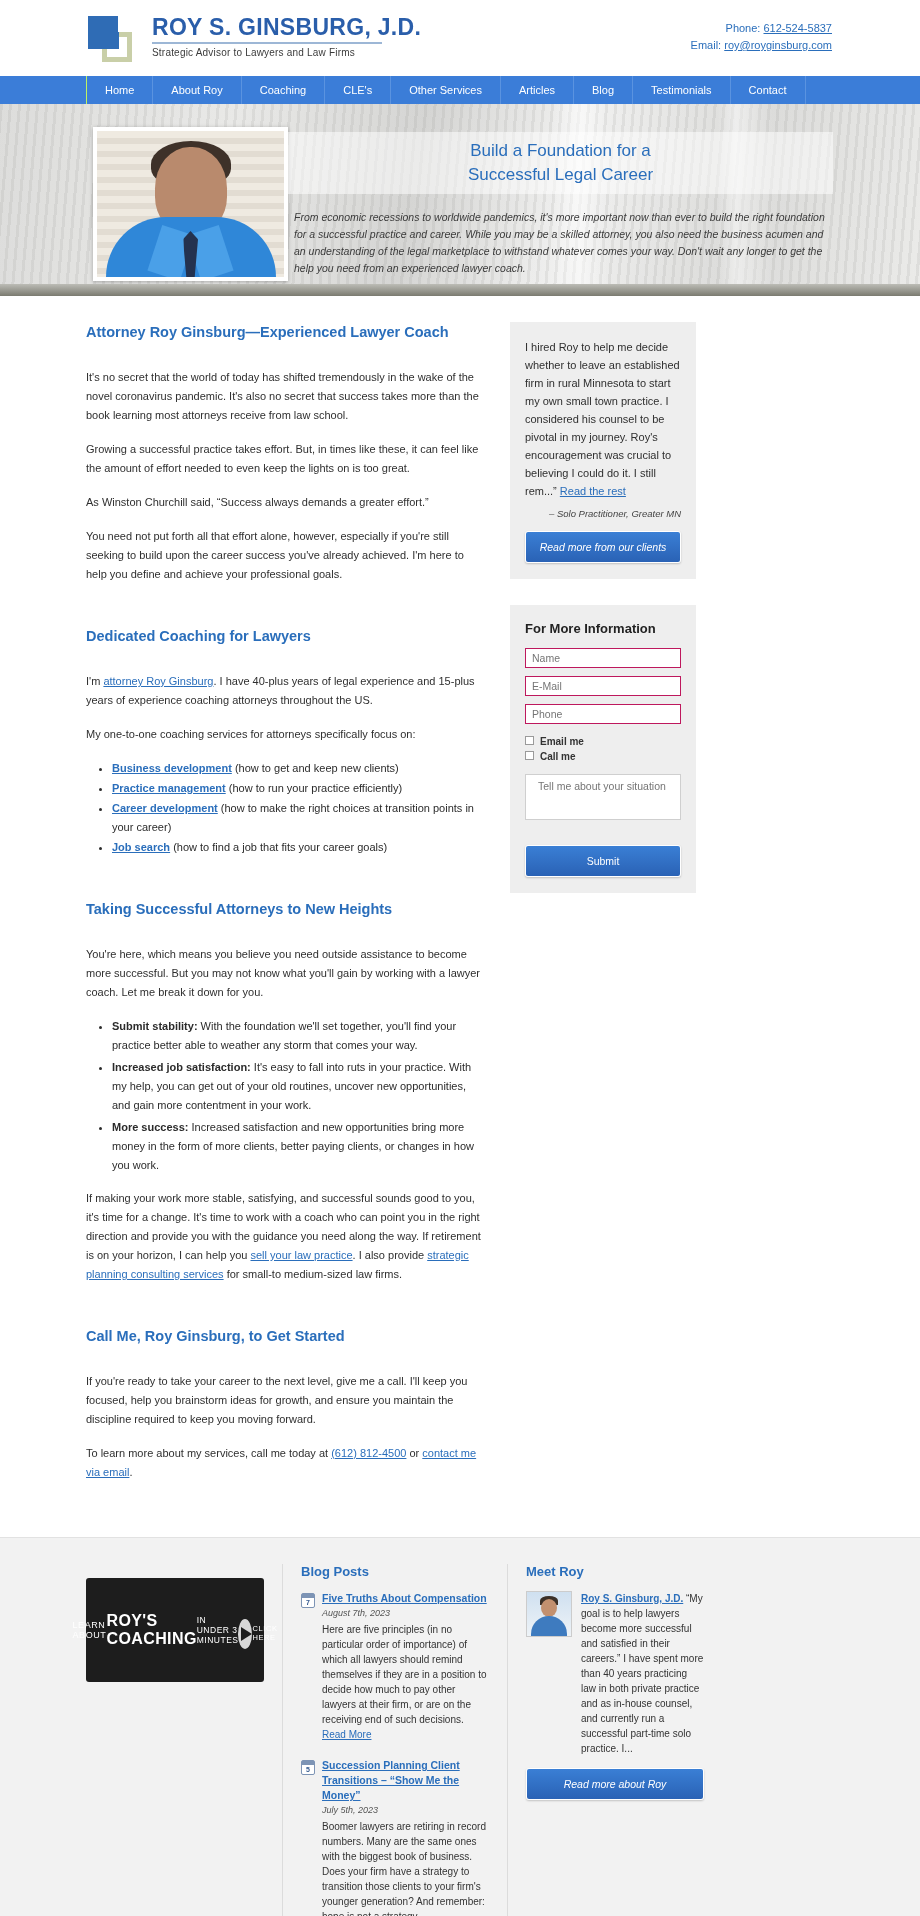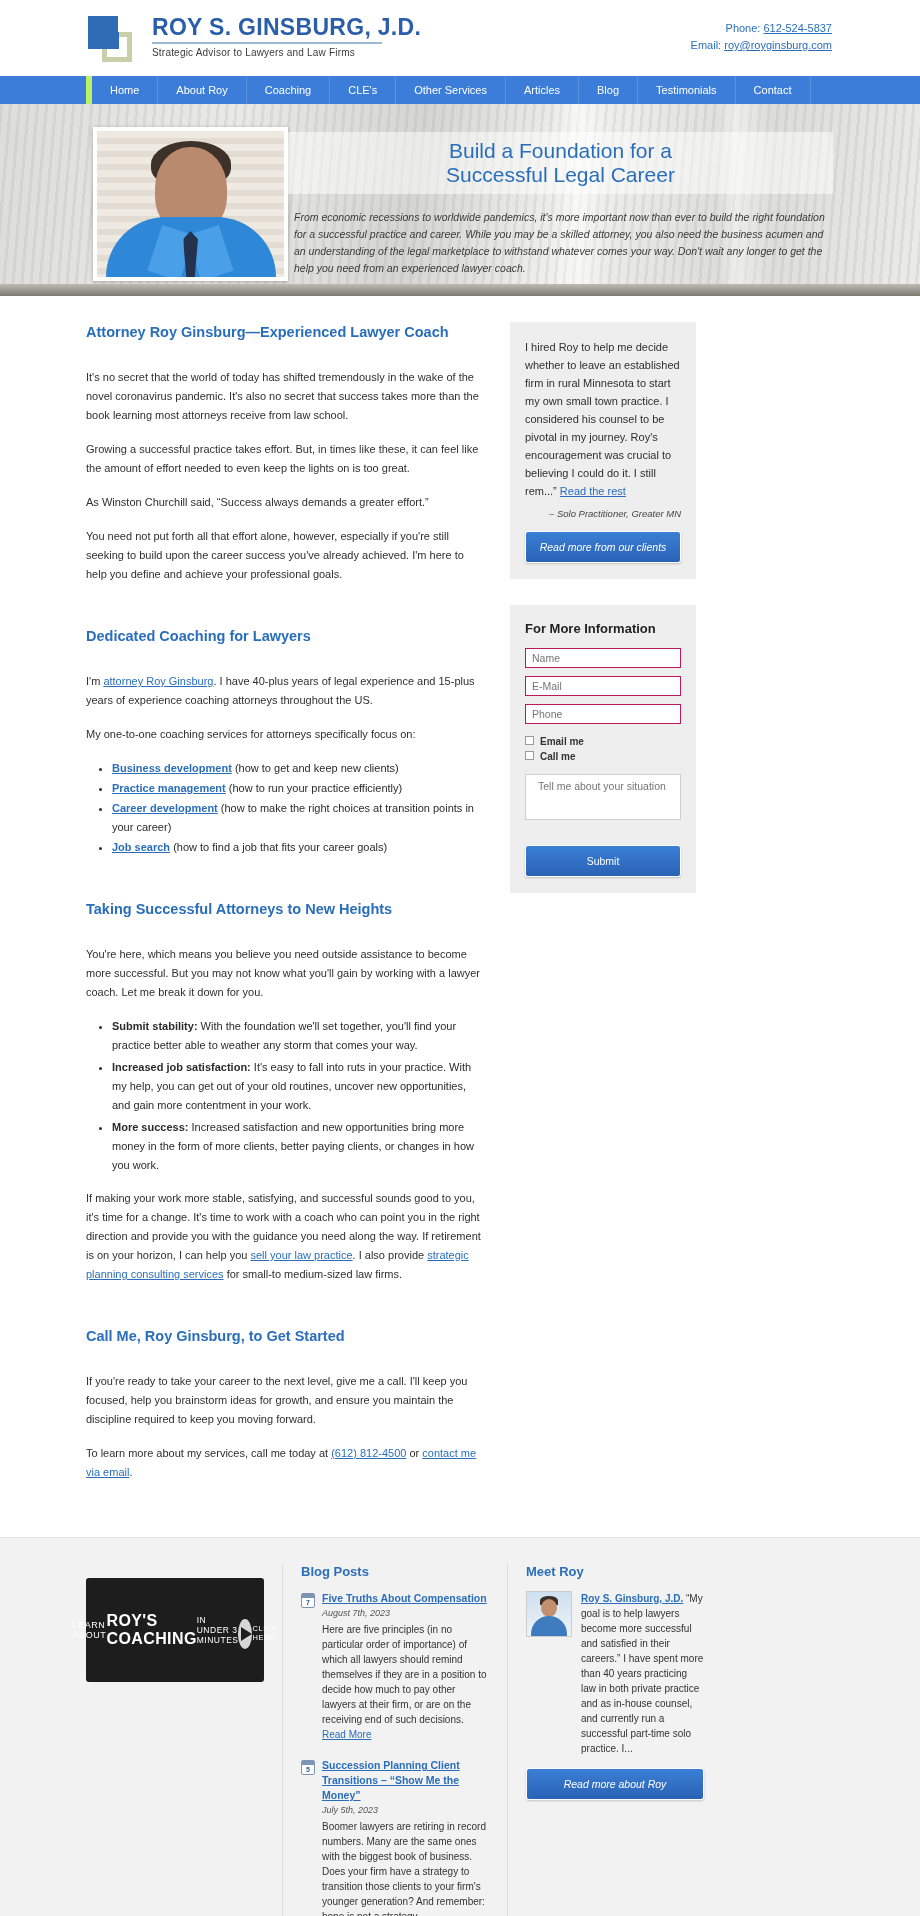--- a/index.html
+++ b/index.html
@@ -58,21 +58,21 @@
   }
   .nav-item {
     color:#fff;
     font-size:11px;
     padding:0 18px;
     display:flex; align-items:center;
     border-right:1px solid #5a93e0;
     white-space:nowrap;
     cursor:pointer;
   }
-  .nav-item:first-child { border-left:6px solid #bef264; }
+  .nav-item:first-child { border-left:1px solid #bef264; }
 
   
   .hero {
     position:relative;
     height:180px;
     background:linear-gradient(100deg,#d8d8d6 0%,#e6e6e4 25%,#cfcfcd 45%,#efefee 62%,#d6d6d4 80%,#e8e8e6 100%);
     overflow:hidden;
   }
   .hero-blinds {
     position:absolute; inset:0;
@@ -95,21 +95,21 @@
   .photo-collar-l { position:absolute; left:57px; bottom:0; width:34px;height:48px; background:#4aa0e8; transform:rotate(18deg);}
   .photo-collar-r { position:absolute; right:57px; bottom:0; width:34px;height:48px; background:#4aa0e8; transform:rotate(-18deg);}
   .photo-tie { position:absolute; left:50%; bottom:0; transform:translateX(-50%); width:15px;height:46px; background:#24324f; clip-path:polygon(50% 0,100% 18%,78% 100%,22% 100%,0 18%); }
 
   .hero-title-box {
     position:absolute; left:288px; top:28px; width:545px; height:62px;
     background:rgba(255,255,255,.52);
     display:flex; flex-direction:column; align-items:center; justify-content:center;
   }
   .hero-title {
-    color:#2a6ebb; font-size:21px; line-height:24px; text-align:center; font-weight:400;
+    color:#2a6ebb; font-size:17px; line-height:24px; text-align:center; font-weight:400;
   }
   .hero-sub {
     position:absolute; left:294px; top:105px; width:540px;
     font-style:italic; font-size:10.5px; line-height:17px; color:#3a3a3a;
   }
   .hero-foot { height:12px; background:linear-gradient(#bcbcb6,#7a7a70); }
 
   
   .page { background:#fff; padding:0 0 0 0; }
   .content {

